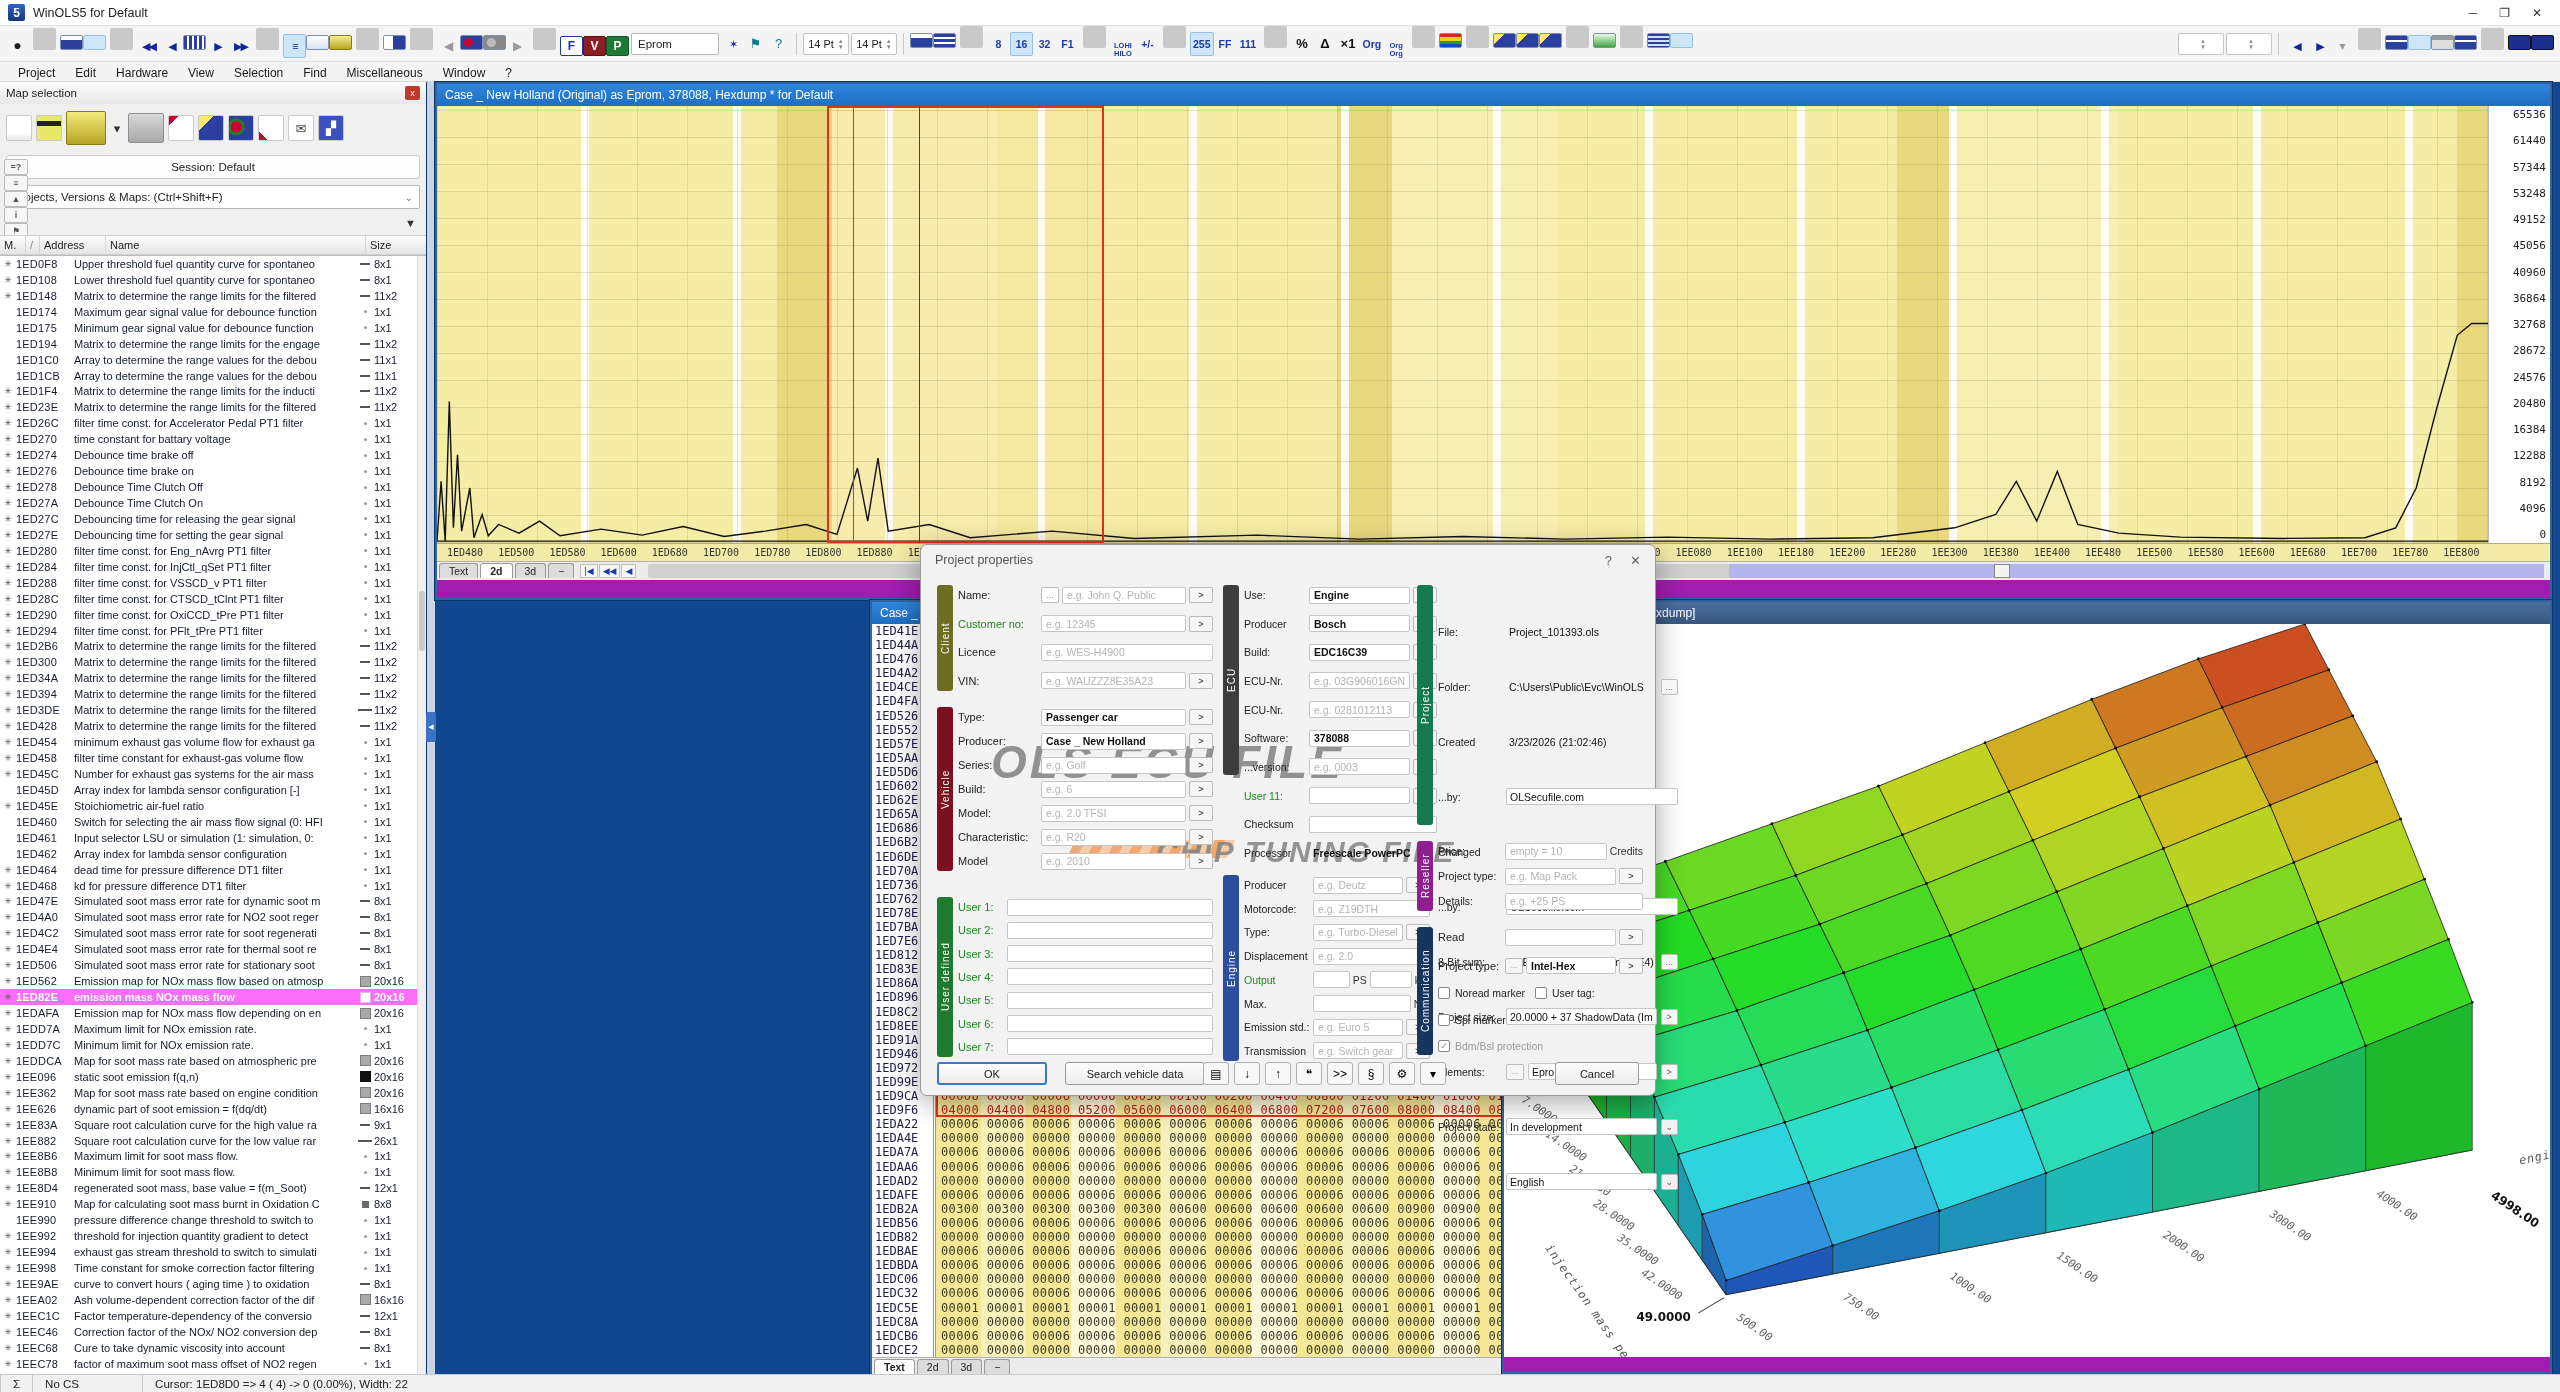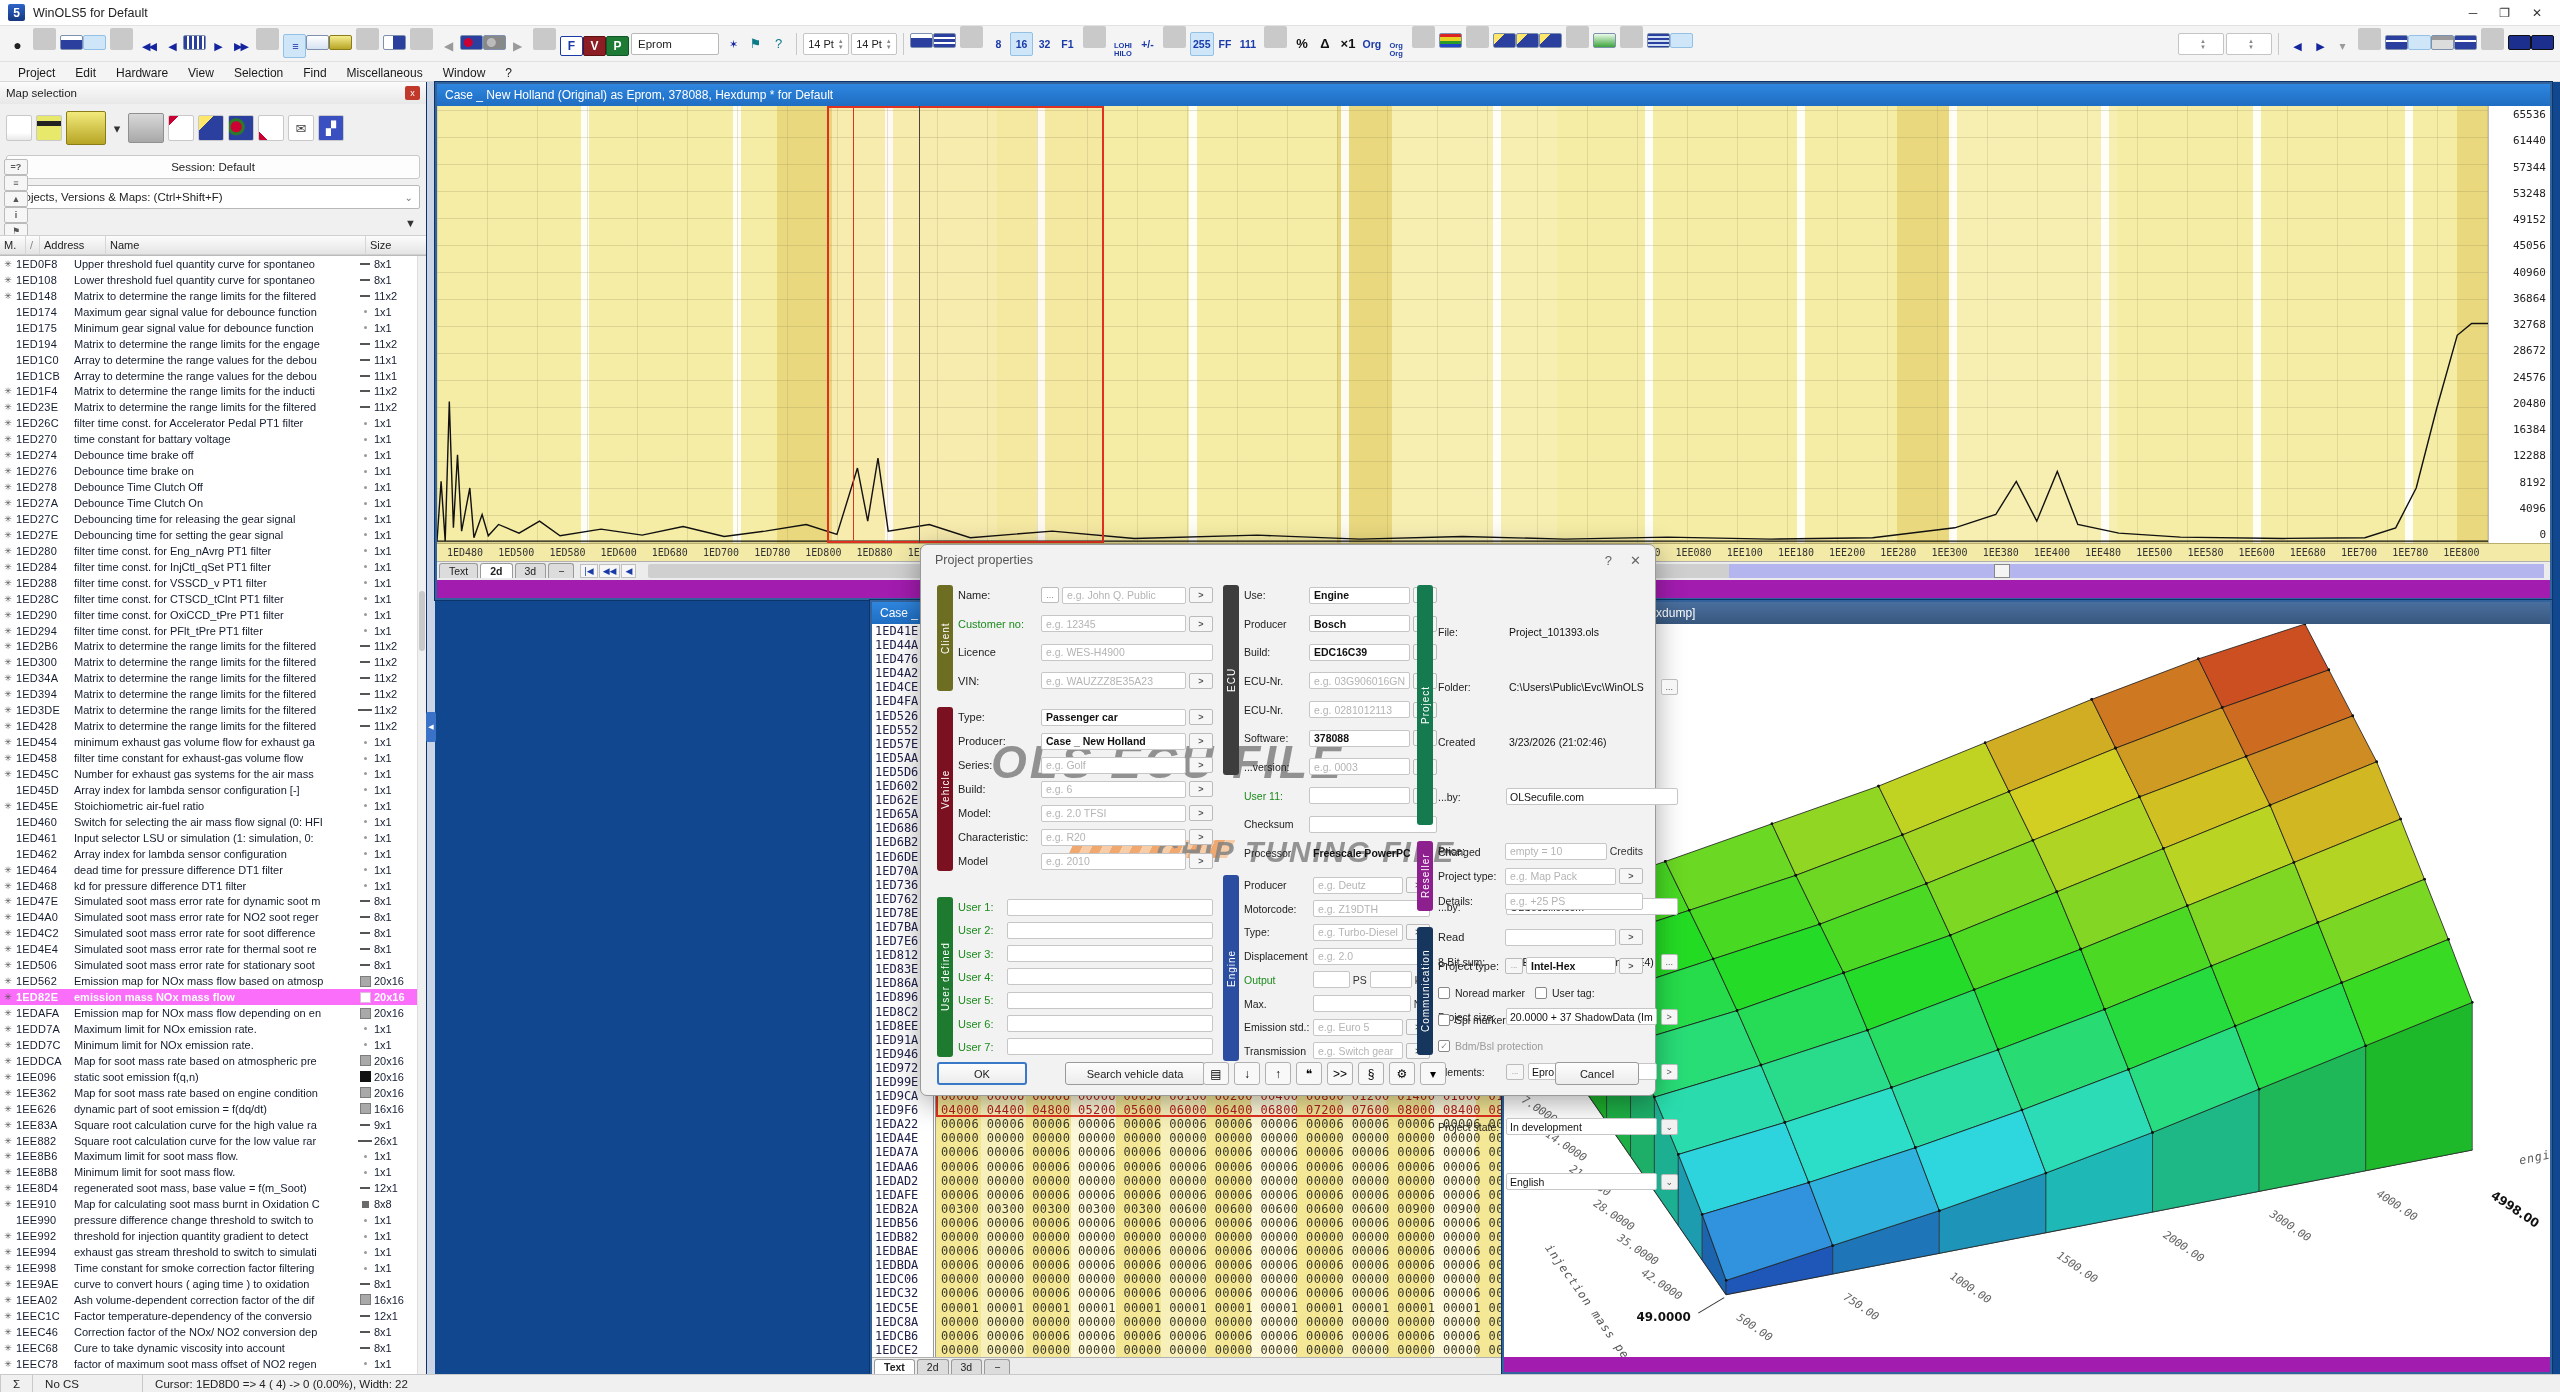--- a/index.html
+++ b/index.html
@@ -708,21 +708,21 @@
           <span class="nm">Simulated soot mass error rate for NO2 soot reger</span>
           <span class="szic ic-dash">
               <i></i>
             </span>
           <span class="sz">8x1</span>
         </div>
 
         <div class="mrow">
           <span class="mk">✳</span>
           <span class="adr">1ED4C2</span>
-          <span class="nm">Simulated soot mass error rate for soot difference</span>
+          <span class="nm">Simulated soot mass error rate for soot regenerati</span>
           <span class="szic ic-dash">
               <i></i>
             </span>
           <span class="sz">8x1</span>
         </div>
 
         <div class="mrow">
           <span class="mk">✳</span>
           <span class="adr">1ED4E4</span>
           <span class="nm">Simulated soot mass error rate for thermal soot re</span>
@@ -2090,21 +2090,21 @@
             <span class="box"></span>
             <span>Spi marker</span>
           </div>
         <div class="chk dis">
             <span class="box">✓</span>
             <span>Bdm/Bsl protection</span>
           </div>
       </div>
     </div>
 
-    <div class="dbtn okb" style="left:16px;bottom:10px;width:90px;">OK</div>
+    <div class="dbtn okb" style="left:16px;bottom:10px;width:110px;">OK</div>
     <div class="dbtn" style="left:144px;bottom:10px;width:140px;">Search vehicle data</div>
     <span id="dicons"><span class="ibtn" style="left: 282px; bottom: 10px;">▤</span><span class="ibtn" style="left: 313px; bottom: 10px;">↓</span><span class="ibtn" style="left: 344px; bottom: 10px;">↑</span><span class="ibtn" style="left: 375px; bottom: 10px;">❝</span><span class="ibtn" style="left: 406px; bottom: 10px;">&gt;&gt;</span><span class="ibtn" style="left: 437px; bottom: 10px;">§</span><span class="ibtn" style="left: 468px; bottom: 10px;">⚙</span><span class="ibtn" style="left: 499px; bottom: 10px;">▾</span></span>
     <div class="dbtn" style="right:16px;bottom:10px;width:84px;">Cancel</div>
   </div>
 </div>
 
 <div class="status">
   <span class="scell">Σ</span>
   <span class="scell" style="width:110px">No CS</span>
   <span class="scell">Cursor: 1ED8D0 =&gt;    4 (   4) -&gt;    0 (0.00%), Width: 22</span>

